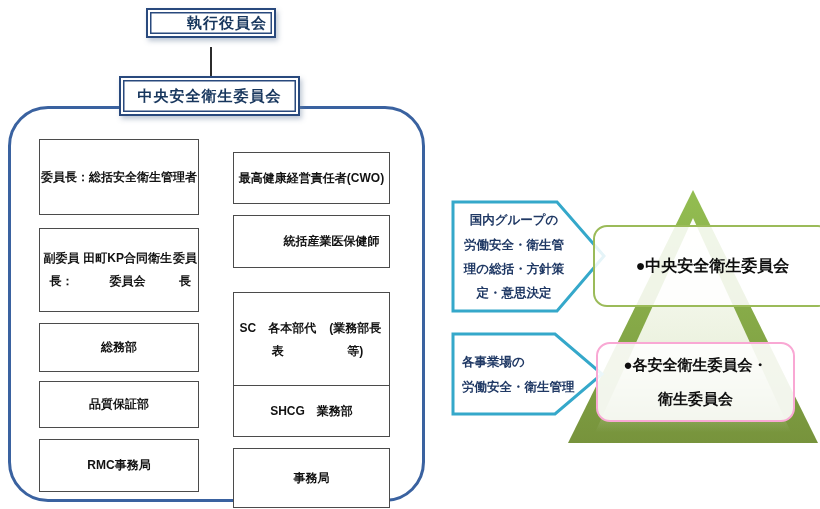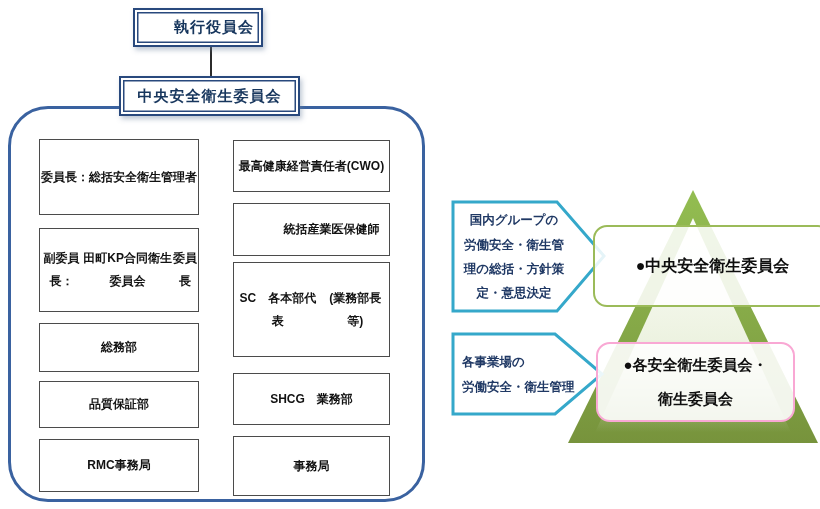--- a/index.html
+++ b/index.html
@@ -10,46 +10,46 @@
   }
   
   .navy-box{
     position:absolute;background:#fff;color:#17365d;
     border:2px solid #29497d;
     box-shadow:inset 0 0 0 2px #ffffff, inset 0 0 0 3.5px #29497d,
                2px 3px 5px rgba(110,130,160,.45);
     display:flex;align-items:center;justify-content:center;
     font-size:15px;letter-spacing:1px;z-index:6;box-sizing:border-box;
   }
-  .exec{left:133px;top:8px;width:130px;height:39px;padding-left:32px;}
+  .exec{left:146px;top:8px;width:130px;height:30px;padding-left:32px;}
   .central{left:119px;top:76px;width:181px;height:40px;}
   .connector{position:absolute;left:210px;top:47px;width:2px;height:30px;background:#2b2b2b;z-index:5;}
   
   .container{
     position:absolute;left:8px;top:106px;width:417px;height:396px;
     border:3px solid #3a62a0;border-radius:40px;background:#fff;
     box-sizing:border-box;z-index:1;
   }
   
   .member{
     position:absolute;background:#fff;border:1px solid #4b4b4b;
     display:flex;flex-direction:row;align-items:center;justify-content:center;
     color:#121212;font-size:12px;line-height:1.9;text-align:center;
     z-index:3;box-sizing:border-box;
   }
   .col-l{left:39px;width:160px;}
-  .col-r{left:233px;width:157px;}
+  .col-r{left:233px;width:157px;margin-top:12px;}
   .l1{top:139px;height:76px;}
   .l2{top:228px;height:84px;}
   .l3{top:323px;height:49px;}
   .l4{top:381px;height:47px;}
   .l5{top:439px;height:53px;}
   .r1{top:140px;height:52px;}
   .r2{top:203px;height:53px;padding-left:40px;}
-  .r3{top:262px;height:95px;}
+  .r3{top:280px;height:95px;}
   .r4{top:373px;height:52px;}
   .r5{top:436px;height:60px;}
   
   .callout-svg{position:absolute;z-index:4;}
   .callout-text{
     position:absolute;z-index:5;color:#1f3864;font-size:12.5px;line-height:1.95;
     display:flex;flex-direction:column;justify-content:center;
   }
   .co1-text{left:462px;top:203px;width:104px;height:108px;text-align:center;}
   .co2-text{left:462px;top:336px;width:120px;height:77px;}

